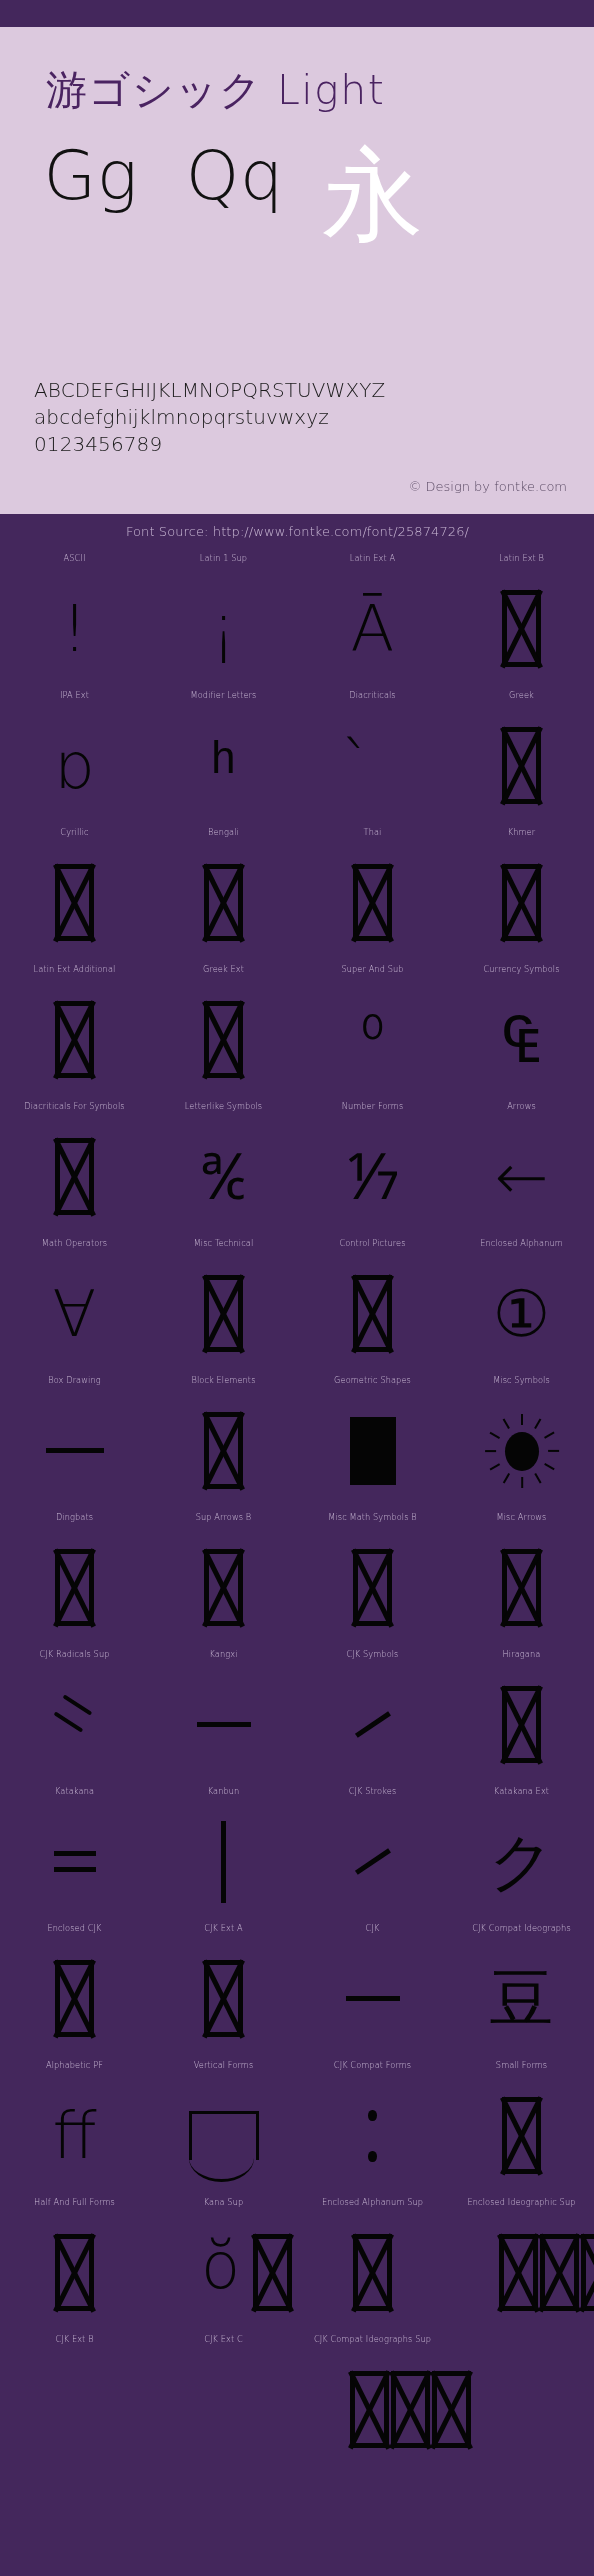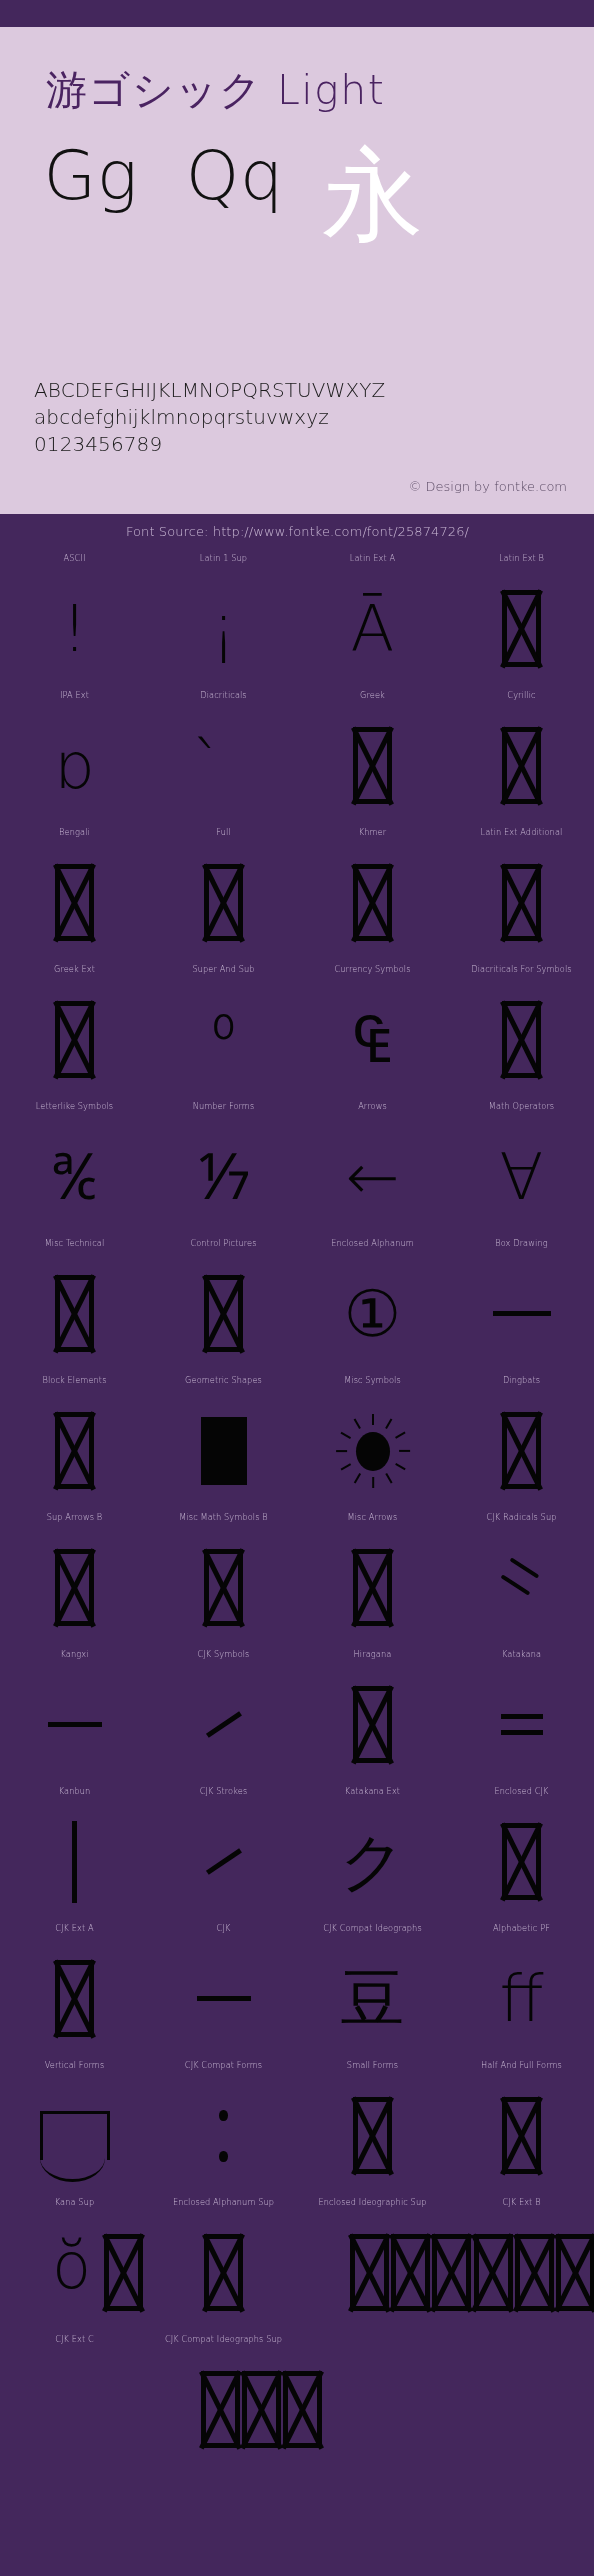--- a/index.html
+++ b/index.html
@@ -294,20 +294,26 @@
           <div class="tofu"></div>
         </div>
       </div>
       <div class="block-cell">
         <div class="block-label">IPA Ext</div>
         <div class="block-glyph">
           <span>ɒ</span>
         </div>
       </div>
       <div class="block-cell">
+        <div class="block-label">Modifier Letters</div>
+        <div class="block-glyph">
+          <span>ʰ</span>
+        </div>
+      </div>
+      <div class="block-cell">
         <div class="block-label">Diacriticals</div>
         <div class="block-glyph">
           <span>̀</span>
         </div>
       </div>
       <div class="block-cell">
         <div class="block-label">Greek</div>
         <div class="block-glyph">
           <div class="tofu"></div>
         </div>
@@ -318,21 +324,21 @@
           <div class="tofu"></div>
         </div>
       </div>
       <div class="block-cell">
         <div class="block-label">Bengali</div>
         <div class="block-glyph">
           <div class="tofu"></div>
         </div>
       </div>
       <div class="block-cell">
-        <div class="block-label">Full</div>
+        <div class="block-label">Thai</div>
         <div class="block-glyph">
           <div class="tofu"></div>
         </div>
       </div>
       <div class="block-cell">
         <div class="block-label">Khmer</div>
         <div class="block-glyph">
           <div class="tofu"></div>
         </div>
       </div>

